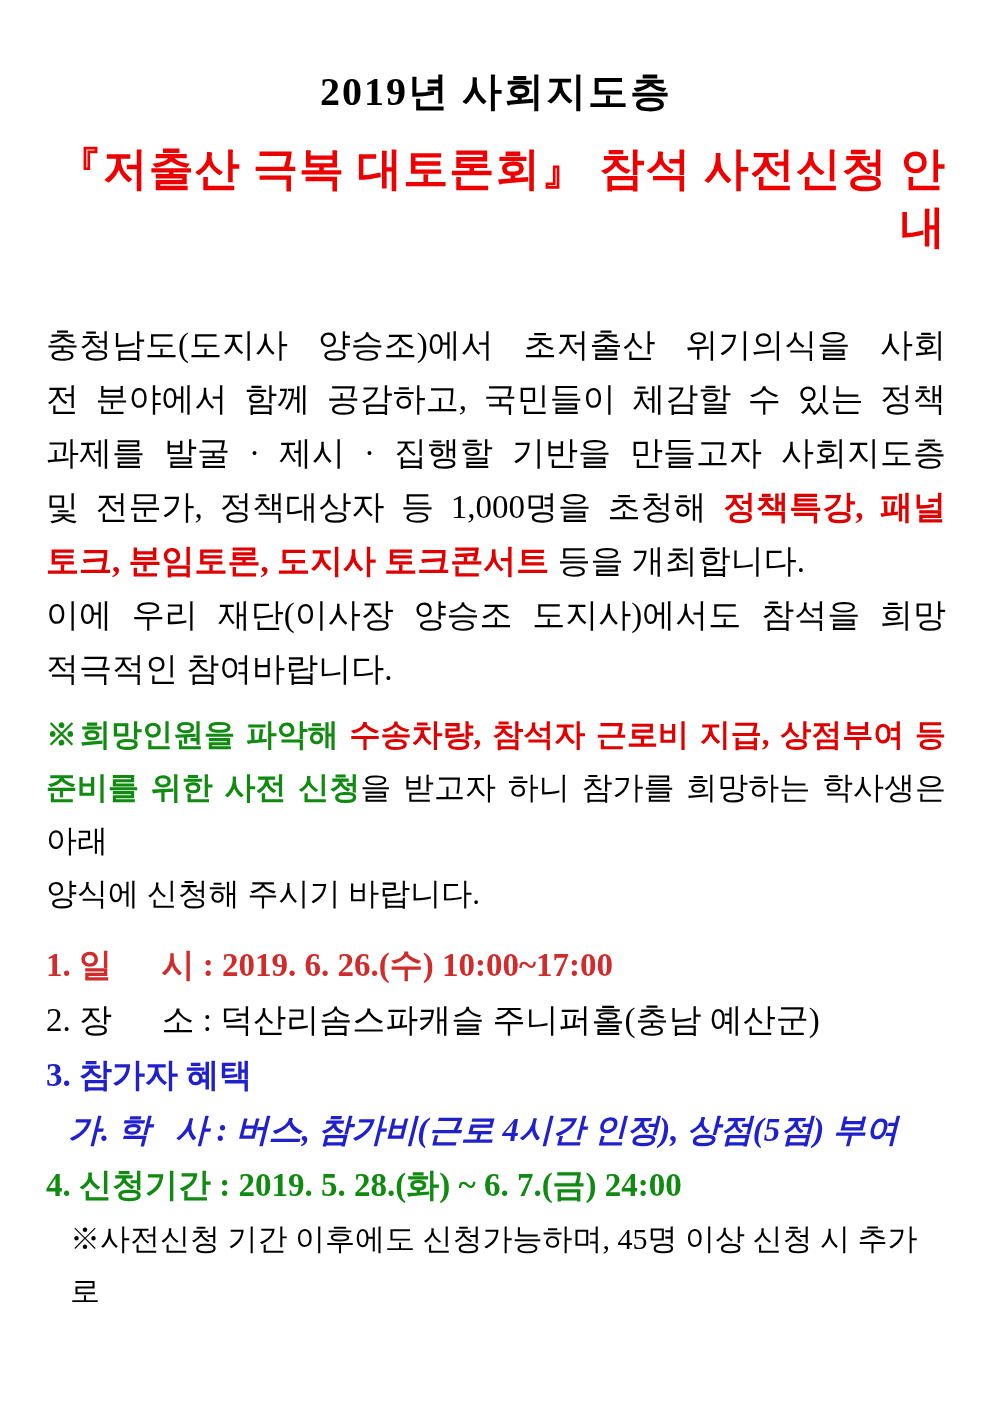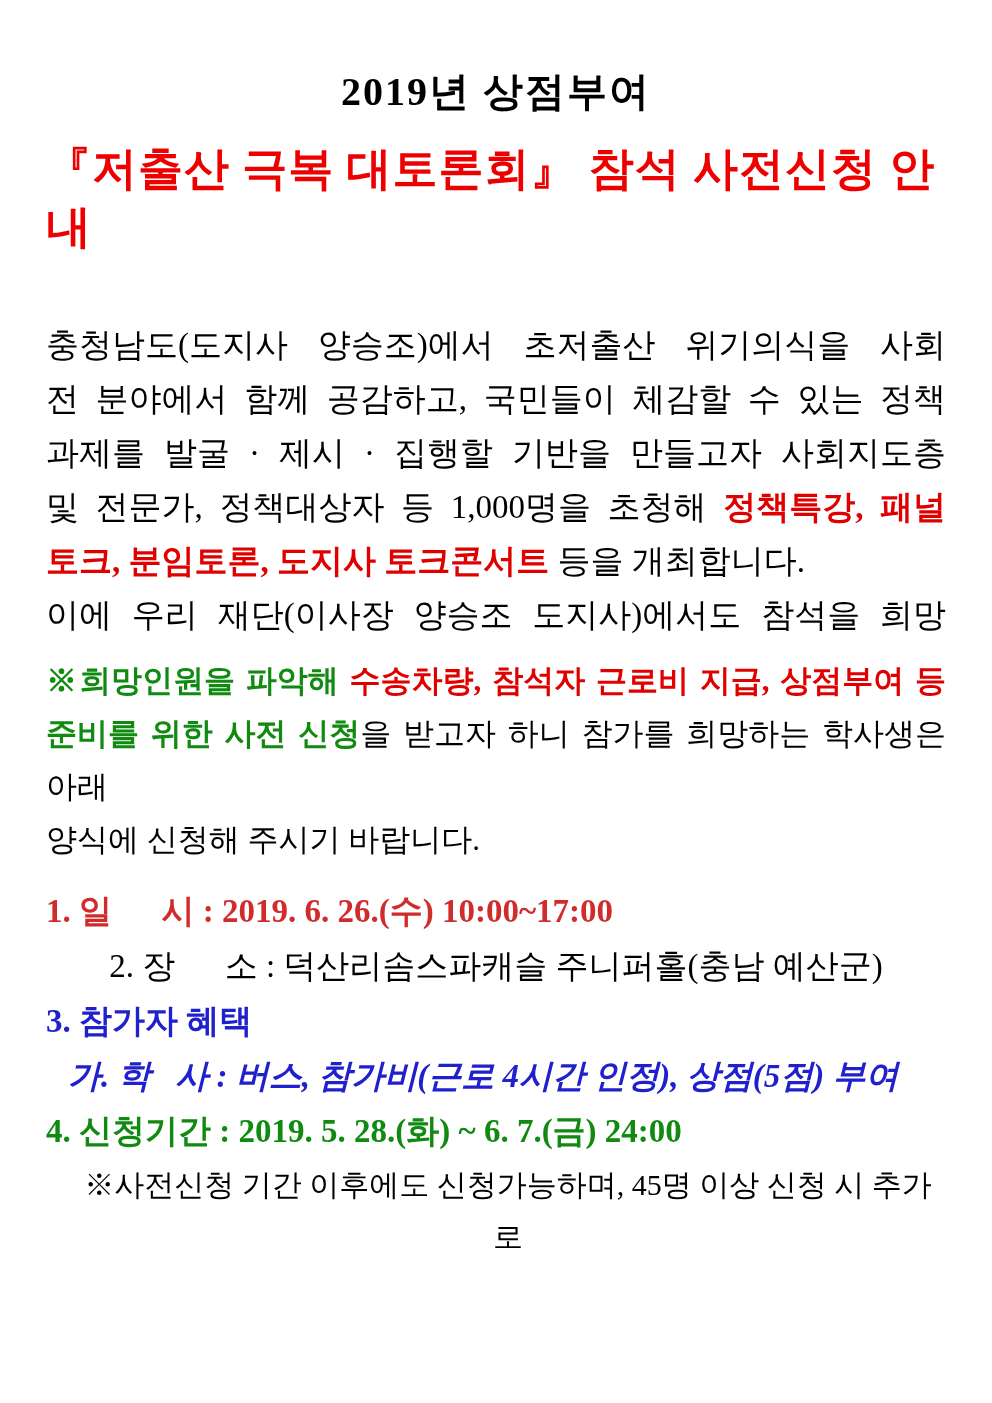--- a/index.html
+++ b/index.html
@@ -17,21 +17,21 @@
   .title1 {
     text-align: center;
     font-size: 40px;
     font-weight: bold;
     color: var(--black, #000);
     letter-spacing: 2px;
     line-height: 52px;
     margin: 0;
   }
   .title2 {
-    text-align: left;
+    text-align: right;
     font-size: 45px;
     font-weight: bold;
     color: var(--title_red, #ee0000);
     letter-spacing: 1px;
     line-height: 58px;
     margin: 22px 0 0 0;
   }
   .intro {
     margin-top: 62px;
     font-size: 33px;
@@ -47,37 +47,38 @@
     margin-top: 18px;
     font-size: 33px;
   }
   .details .item { line-height: 55px; white-space: pre-wrap; }
   .details .sub { padding-left: 22px; font-style: italic; }
   .details .footnote { padding-left: 24px; font-size: 30px; line-height: 52px; }
   .c-red    { color: var(--emphasis_red, #e00000); font-weight: bold; }
   .c-green  { color: var(--green, #108a10); font-weight: bold; }
   .c-blue   { color: var(--blue, #2020cc); font-weight: bold; }
   .c-itemred{ color: var(--item_red, #d02c2c); font-weight: bold; }
-  .c-black  { color: var(--black, #000); text-align: center; }
+  .c-black  { color: var(--black, #000); }
 </style>
 </head>
 <body>
 
 <div class="page">
 
-  <div class="title1">2019년  상점부여</div>
+  <div class="title1">2019년  사회지도층</div>
   <div class="title2">『저출산 극복 대토론회』 참석 사전신청 안내</div>
 
   <div class="intro">
     <div class="line jline">충청남도(도지사 양승조)에서 초저출산 위기의식을 사회</div>
     <div class="line jline">전 분야에서 함께 공감하고, 국민들이 체감할 수 있는 정책</div>
     <div class="line jline">과제를 발굴 · 제시 · 집행할 기반을 만들고자 사회지도층</div>
     <div class="line jline"><span class="c-black">및 전문가, 정책대상자 등 1,000명을 초청해 </span><span class="c-red">정책특강, 패널</span></div>
     <div class="line"><span class="c-red">토크, 분임토론, 도지사 토크콘서트</span><span class="c-black"> 등을 개최합니다.</span></div>
     <div class="line jline">이에 우리 재단(이사장 양승조 도지사)에서도 참석을 희망</div>
+    <div class="line">적극적인 참여바랍니다.</div>
   </div>
 
   <div class="notice">
     <div class="line jline"><span class="c-green">※희망인원을 파악해 </span><span class="c-red">수송차량, 참석자 근로비 지급, 상점부여 등</span></div>
     <div class="line jline"><span class="c-green">준비를 위한 사전 신청</span><span class="c-black">을 받고자 하니 참가를 희망하는 학사생은 아래</span></div>
     <div class="line">양식에 신청해 주시기 바랍니다.</div>
   </div>
 
   <div class="details">
     <div class="item c-itemred">1. 일      시 : 2019. 6. 26.(수) 10:00~17:00</div>

